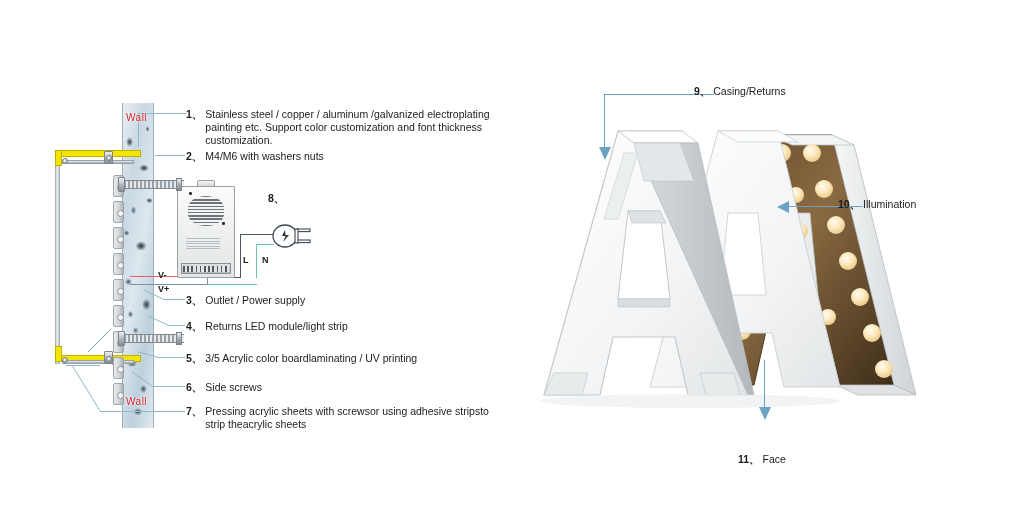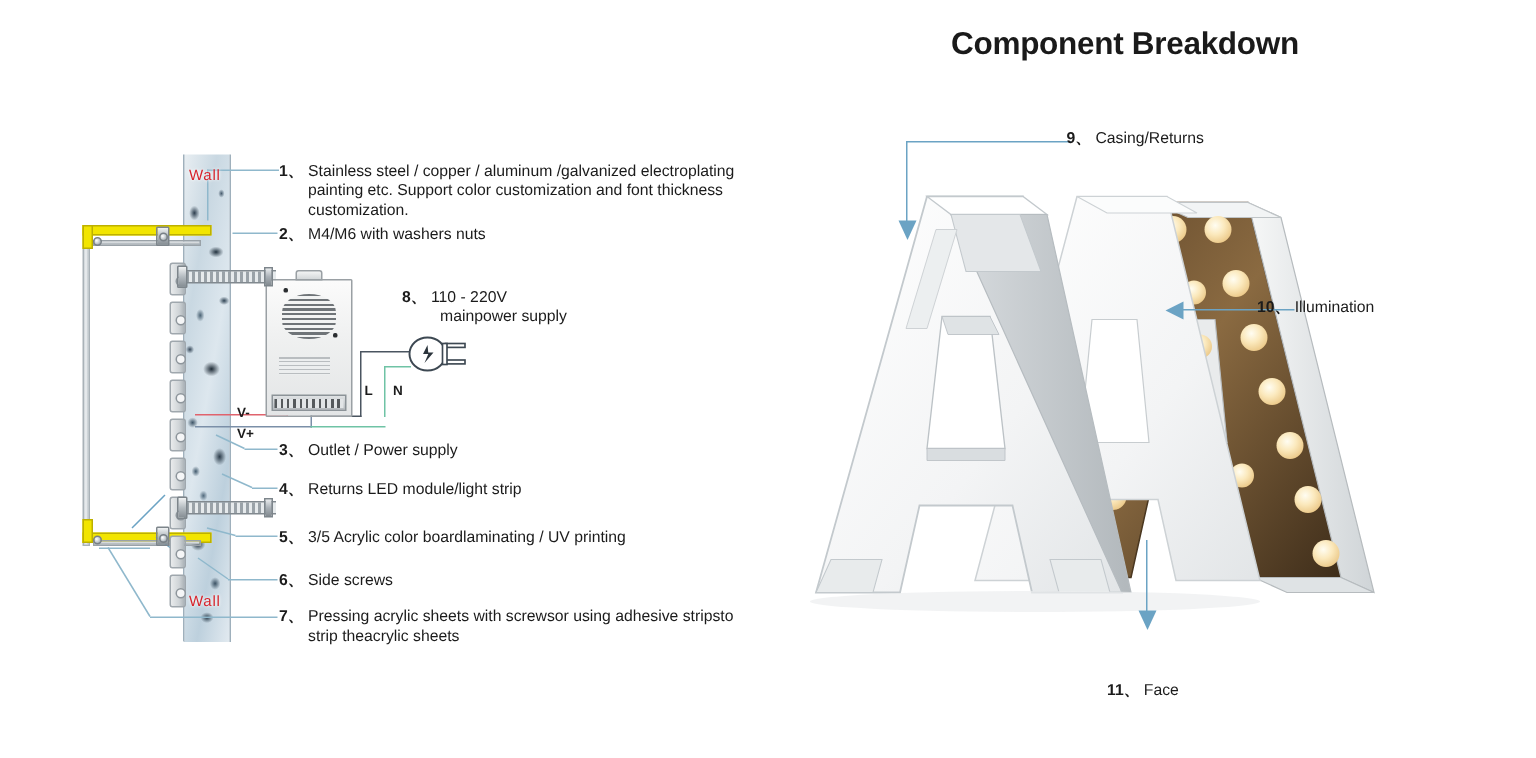--- a/index.html
+++ b/index.html
@@ -272,21 +272,20 @@
     color: #1b1b1b;
     white-space: nowrap;
   }
   .label-r .num { font-weight: 600; }
 </style>
 </head>
 <body>
 
 <div id="stage">
 
-  <div class="panel-title" id="title-right">Component Breakdown</div>
 
   <div id="acrylic"></div>
 
   <div id="wall"></div>
   <div class="wall-word" id="wall-word-top">Wall</div>
   <div class="wall-word" id="wall-word-bottom">Wall</div>
 
   <div class="bracket arm" style="left:55px; top:150px; width:86px;"></div>
   <div class="bracket tip" style="left:55px; top:150px; height:16px;"></div>
   <div class="support-bar" style="left:62px; top:160px; width:72px;"></div>
@@ -348,24 +347,20 @@
   <svg id="plug" width="40" height="28" viewBox="0 0 40 28">
     <ellipse cx="13" cy="14" rx="12" ry="11" fill="#ffffff" stroke="#3d4852" stroke-width="1.3"></ellipse>
     <path d="M13 8 L10 14 L13.5 14 L11 20 L17 13 L13.5 13 Z" fill="#2b343c"></path>
     <rect x="25" y="7" width="13" height="2.6" fill="#ffffff" stroke="#3d4852" stroke-width="1.1"></rect>
     <rect x="25" y="18" width="13" height="2.6" fill="#ffffff" stroke="#3d4852" stroke-width="1.1"></rect>
     <rect x="23" y="7" width="3" height="14" fill="#ffffff" stroke="#3d4852" stroke-width="1.1"></rect>
   </svg>
 
   <div class="callout" style="left:268px; top:192px; width:120px;">
     <span class="num">8、</span>
-    <span class="txt">
-      <span>110 - 220V</span><br>
-      <span style="display:inline-block; padding-left:6px;">mainpower supply</span>
-    </span>
   </div>
 
   <div class="leader h" style="left:138px; top:113px; width:48px;"></div>
   <div class="leader v" style="left:138px; top:113px; height:34px;"></div>
   <div class="leader h" style="left:155px; top:155px; width:30px;"></div>
   <div class="leader h" style="left:163px; top:299px; width:22px;"></div>
   <div class="leader h" style="left:168px; top:325px; width:17px;"></div>
   <div class="leader h" style="left:157px; top:357px; width:28px;"></div>
   <div class="leader h" style="left:152px; top:386px; width:33px;"></div>
   <div class="leader h" style="left:100px; top:411px; width:85px;"></div>
@@ -514,21 +509,21 @@
     <div class="arrow-line h" style="left:265px; top:111px; width:78px;"></div>
     <svg style="position:absolute; left:256px; top:104px; width:16px; height:16px;">
       <path d="M1 8 L13 2 L13 14 Z" fill="#6ba3c4"></path>
     </svg>
 
     
     <div class="arrow-line v" style="left:244px; top:265px; height:50px;"></div>
     <div class="arrow-head" style="left:238.5px; top:312px;"></div>
   </div>
 
-  <div class="label-r" style="left:694px; top:85px;margin-left:17px;">
+  <div class="label-r" style="left:694px; top:85px;">
     <span class="num">9、</span>
     <span>Casing/Returns</span>
   </div>
   <div class="label-r" style="left:838px; top:198px;">
     <span class="num">10、</span>
     <span>Illumination</span>
   </div>
   <div class="label-r" style="left:738px; top:453px;">
     <span class="num">11、</span>
     <span>Face</span>

